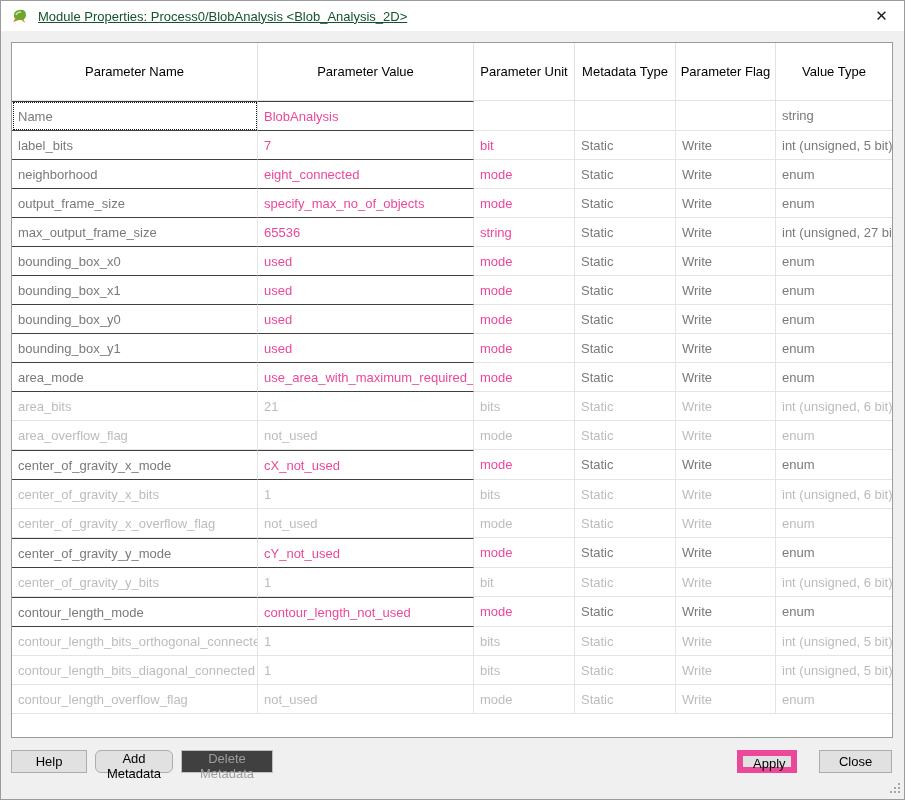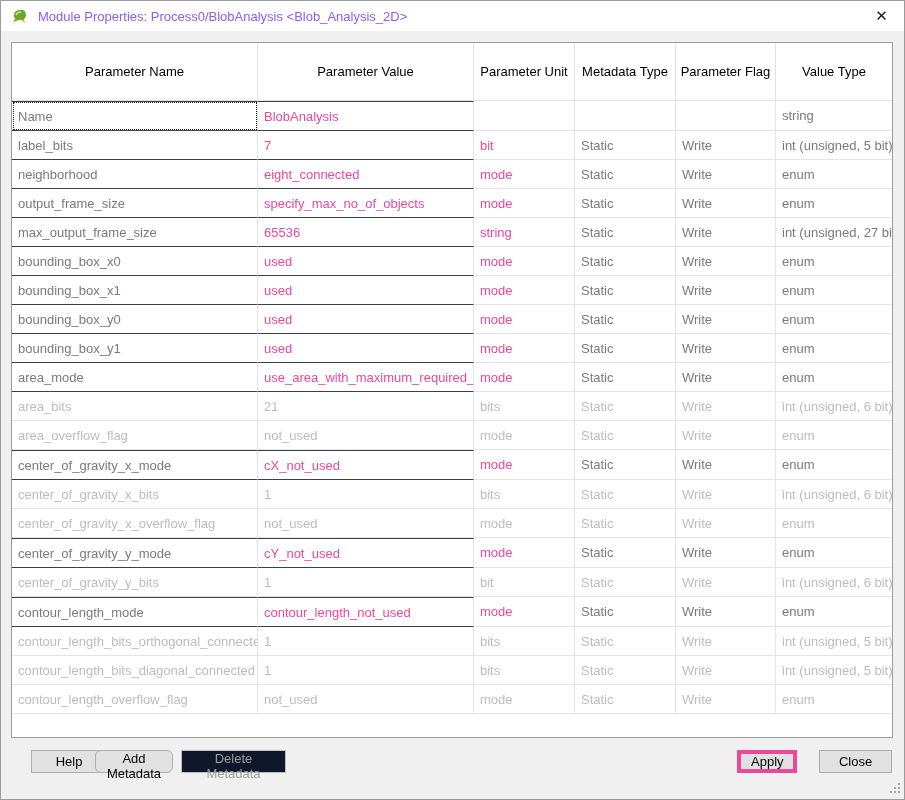--- a/index.html
+++ b/index.html
@@ -9,21 +9,21 @@
     font-family:"Liberation Sans","DejaVu Sans",sans-serif;
     box-shadow:inset 0 0 0 1px #9b9b9b;
     overflow:hidden;
   }
   
   .titlebar{
     position:absolute;left:1px;top:1px;right:1px;height:30px;
     background:#ffffff;display:flex;align-items:center;padding-left:9px;
   }
   .title-icon{width:19px;height:19px;margin-right:9px;flex:0 0 auto;}
-  .title-text{font-size:13px;color:#8b5cf6;white-space:nowrap;}
+  .title-text{font-size:13px;color:#14532d;white-space:nowrap;text-decoration:underline;}
   .close-btn{
     margin-left:auto;width:45px;height:30px;border:none;background:transparent;
     font-size:15px;color:#1a1a1a;cursor:default;display:flex;align-items:center;justify-content:center;
     font-family:"Liberation Sans",sans-serif;
   }
   
   .table-wrap{
     position:absolute;left:11px;top:42px;width:880px;height:694px;
     background:#ffffff;border:1px solid #9b9b9b;overflow:hidden;
   }
@@ -48,24 +48,24 @@
   tr.active td.c-name, tr.active td.c-value{border-bottom-color:#3f3f3f;}
   td.dt{border-top:1px solid #3f3f3f;}
   td.focused{outline:1px dotted #1a1a1a;outline-offset:-2px;}
   
   .btn{
     position:absolute;top:750px;height:23px;font-size:13px;
     background:#e1e1e1;border:1px solid #adadad;color:#000;
     font-family:"Liberation Sans",sans-serif;padding:0 10px;cursor:default;
     box-sizing:border-box;
   }
-  .btn-help{left:11px;width:76px;margin-left:20px;}
+  .btn-help{left:11px;width:76px;}
   .btn-add{left:95px;width:78px;border-radius:6px;}
-  .btn-delete{left:181px;width:105px;background:#0f172a;border-color:#bfbfbf;color:#9d9d9d;}
-  .btn-apply{left:737px;width:60px;border:4px solid #ec4899;}
+  .btn-delete{left:181px;width:92px;background:#404040;border-color:#bfbfbf;color:#9d9d9d;}
+  .btn-apply{left:737px;width:60px;border:6px solid #ec4899;}
   .btn-close{left:819px;width:73px;}
   
   .grip{position:absolute;right:4px;bottom:6px;width:11px;height:11px;}
   .grip::before{
     content:"";position:absolute;left:0;top:0;width:2px;height:2px;background:transparent;
     box-shadow:8px 0 0 #a6a6a6, 4px 4px 0 #a6a6a6, 8px 4px 0 #a6a6a6,
                0 8px 0 #a6a6a6, 4px 8px 0 #a6a6a6, 8px 8px 0 #a6a6a6;
   }
 </style>
 </head>

